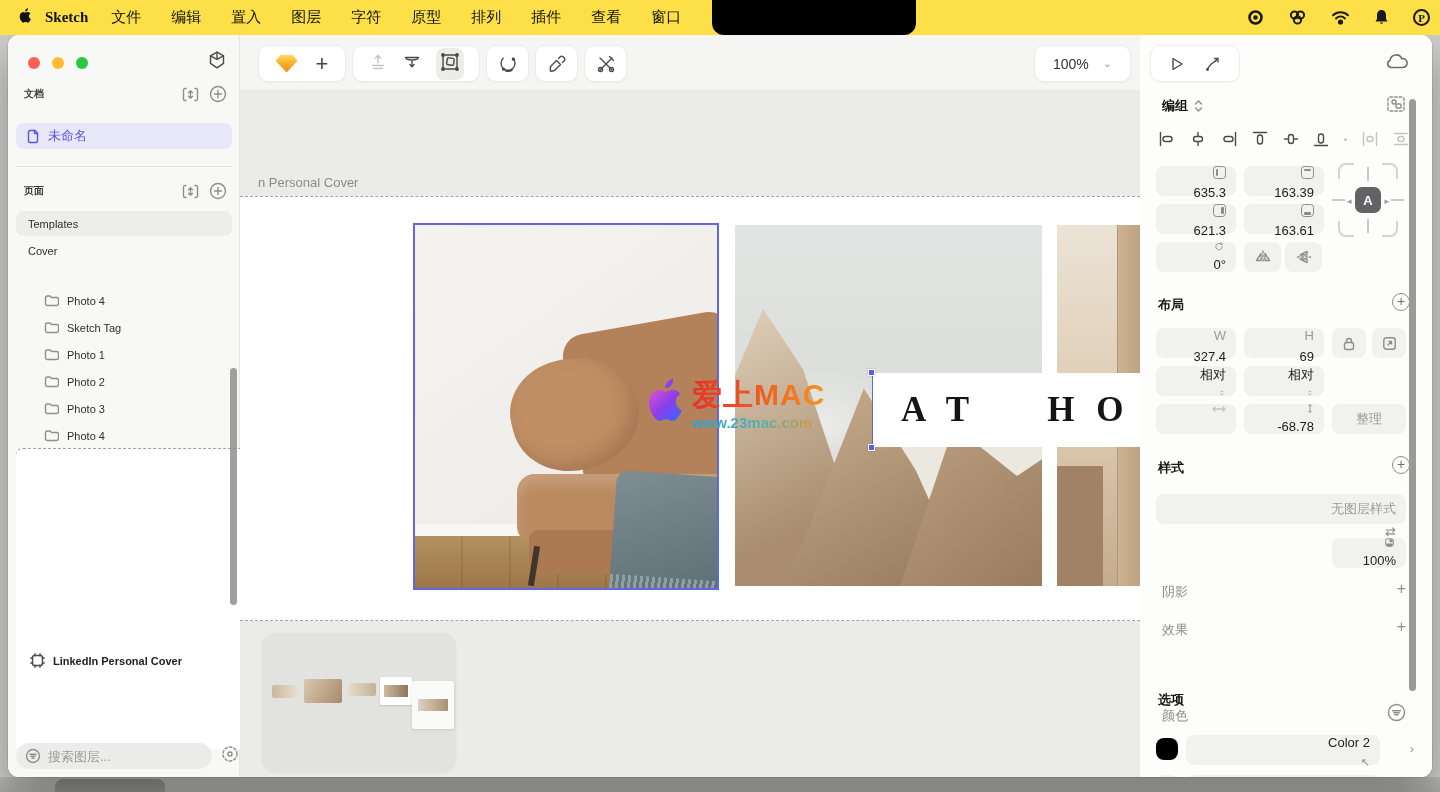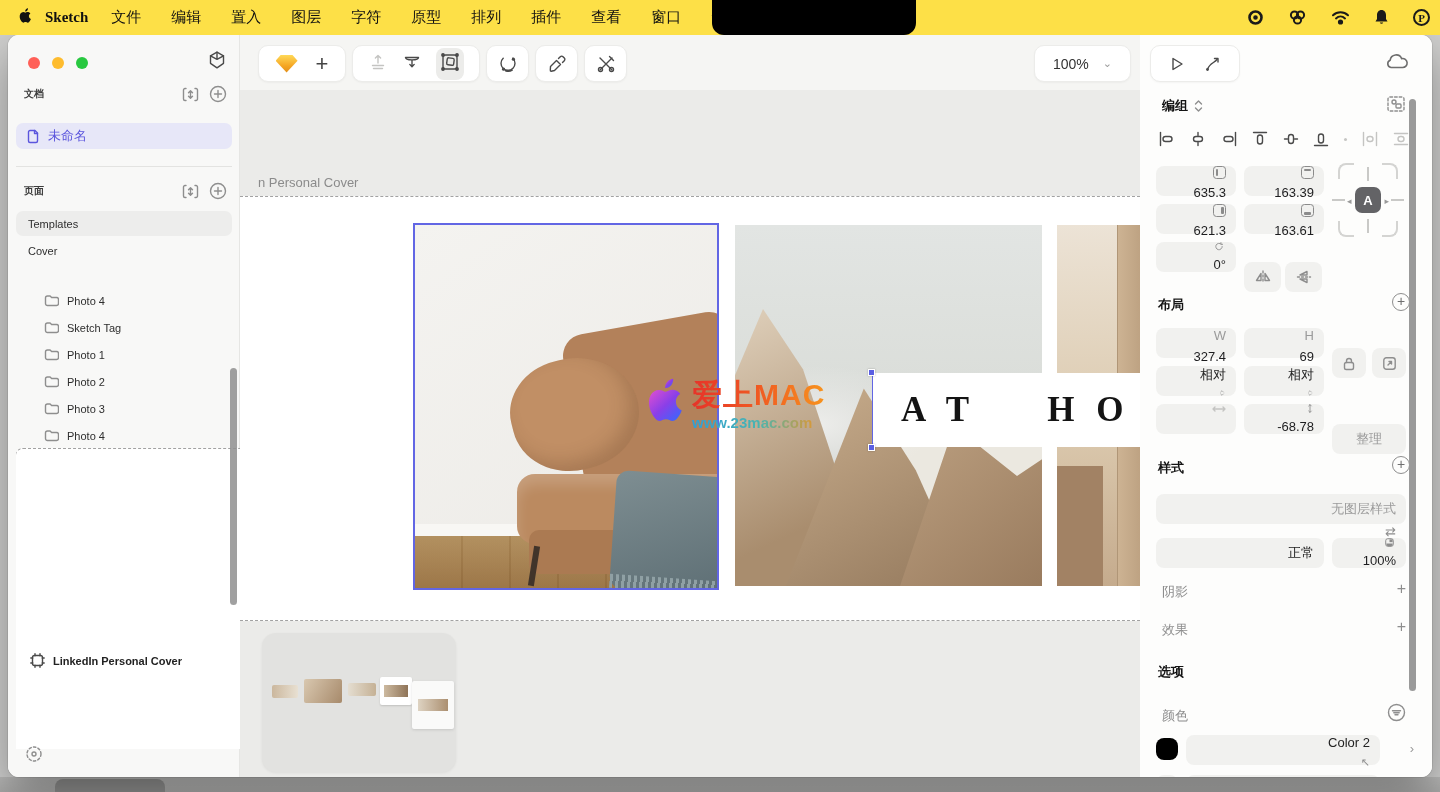--- a/index.html
+++ b/index.html
@@ -132,21 +132,21 @@
   .sq-b i { bottom:1.5px; left:2px; right:2px; height:2.4px; }
   .pin-box { position:absolute; left:192px; top:128px; width:72px; height:74px; }
   .pin-corner { position:absolute; width:16px; height:16px; border:2px solid #d4d4d2; }
   .pc-tl { left:6px; top:0; border-right:none; border-bottom:none; border-radius:8px 0 0 0; }
   .pc-tr { right:6px; top:0; border-left:none; border-bottom:none; border-radius:0 8px 0 0; }
   .pc-bl { left:6px; bottom:0; border-right:none; border-top:none; border-radius:0 0 0 8px; }
   .pc-br { right:6px; bottom:0; border-left:none; border-top:none; border-radius:0 0 8px 0; }
   .pin-line { position:absolute; background:#c9c9c7; }
   .pin-center { position:absolute; left:50%; top:50%; transform:translate(-50%,-50%); width:26px; height:26px; background:#636366;
                 border-radius:7px; color:#fff; font-weight:bold; font-size:13px; display:flex; align-items:center; justify-content:center; }
-  .flat-btn { position:absolute; height:30px; background:#f1f1ef; border-radius:8px; display:flex; align-items:center; justify-content:center;margin-top:20px; }
+  .flat-btn { position:absolute; height:30px; background:#f1f1ef; border-radius:8px; display:flex; align-items:center; justify-content:center; }
   .dd-chevrons { margin-left:auto; }
   .small-plus { position:absolute; right:26px; color:#8e8e8e; font-size:16px; }
   .circ-plus { position:absolute; right:22px; width:18px; height:18px; border:1.4px solid #8e8e8e; border-radius:50%; color:#6f6f6f;
                font-size:14px; line-height:15px; text-align:center; }
   .swatch { position:absolute; left:16px; width:22px; height:22px; background:#000; border-radius:8px; }
   .insp-scrollbar { position:absolute; right:16px; top:64px; width:7px; height:592px; background:#9a9a9a; border-radius:4px; }
   .grey { color:#9a9a9a; }
   .mid-grey { color:#8d8d8d; }
 
   
@@ -359,20 +359,27 @@
         <div class="layer-row folder">
           <svg class="ic light" width="15" height="13" viewBox="0 0 15 13">
             <path d="M1.5 4c0-1.1.9-2 2-2h2.6l1.5 1.5h4.9c1.1 0 2 .9 2 2V9.5c0 1.1-.9 2-2 2H3.5c-1.1 0-2-.9-2-2z"></path>
           </svg>
           <span class="layer-label">Photo 2</span>
         </div>
       </div>
     <div class="side-scrollbar"></div>
 
     <div class="search-wrap">
+      <div class="search-pill">
+        <svg class="ic light" width="16" height="16" viewBox="0 0 16 16">
+            <circle cx="8" cy="8" r="6.5"></circle>
+            <path d="M5 6.3h6M6 8.3h4M7 10.3h2"></path>
+          </svg>
+        <input type="text" placeholder="搜索图层..." style="">
+      </div>
       <span class="search-settings">
         <svg class="ic light" width="18" height="18" viewBox="0 0 18 18" style="stroke-dasharray:2.4 2.2">
             <circle cx="9" cy="9" r="7"></circle>
             <circle cx="9" cy="9" r="2" style="stroke-dasharray:none"></circle>
           </svg>
       </span>
     </div>
   </aside>
 
   <main class="canvas-col">
@@ -678,44 +685,35 @@
 
     <div class="ipill" style="left:16px;top:459px;width:250px">
       <svg class="ic light" width="16" height="16" viewBox="0 0 16 16">
           <path d="M2.5 10.5l5-5 3 3-5 5-2.7.6a.7.7 0 01-.8-.8z"></path>
           <path d="M9 4l1.5-1.5a1.5 1.5 0 012.1 0l.9.9a1.5 1.5 0 010 2.1L12 7"></path>
         </svg>
       <span class="grey">无图层样式</span>
       <span class="dd-chevrons mid-grey" style="font-size:13px">⇄</span>
     </div>
 
-    <div class="ipill" style="left:16px;top:503px;width:168px">
-      <svg class="ic light" width="13" height="15" viewBox="0 0 13 15">
-          <path d="M6.5 1.5c2.5 3 4.5 5.6 4.5 8a4.5 4.5 0 01-9 0c0-2.4 2-5 4.5-8z"></path>
-        </svg>
-      <span>正常</span>
-      <svg class="ic light dd-chevrons" width="8" height="13" viewBox="0 0 8 13">
-          <path d="M1 4.5L4 1.5l3 3M1 8.5l3 3 3-3"></path>
-        </svg>
-    </div>
     <div class="ipill" style="left:192px;top:503px;width:74px">
       <svg width="13" height="13" viewBox="0 0 13 13">
           <rect x="1" y="1" width="11" height="11" rx="3" fill="none" stroke="#8b8b8b" stroke-width="1.4"></rect>
           <path d="M2 8h9v1a3 3 0 01-3 3H5a3 3 0 01-3-3z" fill="#8b8b8b"></path>
           <rect x="6.5" y="2" width="4.5" height="4" fill="#8b8b8b"></rect>
         </svg>
       <span class="val">100%</span>
     </div>
 
     <span class="insp-sub" style="top:548px">阴影</span>
     <span class="small-plus" style="top:545px">+</span>
     <span class="insp-sub" style="top:586px">效果</span>
     <span class="small-plus" style="top:583px">+</span>
 
-    <span class="insp-head" style="top:628px;left:18px">选项</span>
+    <span class="insp-head" style="top:656px;left:18px">选项</span>
 
     <span class="insp-sub" style="top:672px">颜色</span>
     <span class="corner-icon" style="top:668px">
       <svg class="ic light" width="19" height="19" viewBox="0 0 19 19">
           <circle cx="9.5" cy="9.5" r="8"></circle>
           <path d="M5.5 7.8h8M6.8 9.8h5.4M8 11.8h3"></path>
         </svg>
     </span>
 
     <span class="swatch" style="top:703px"></span>

